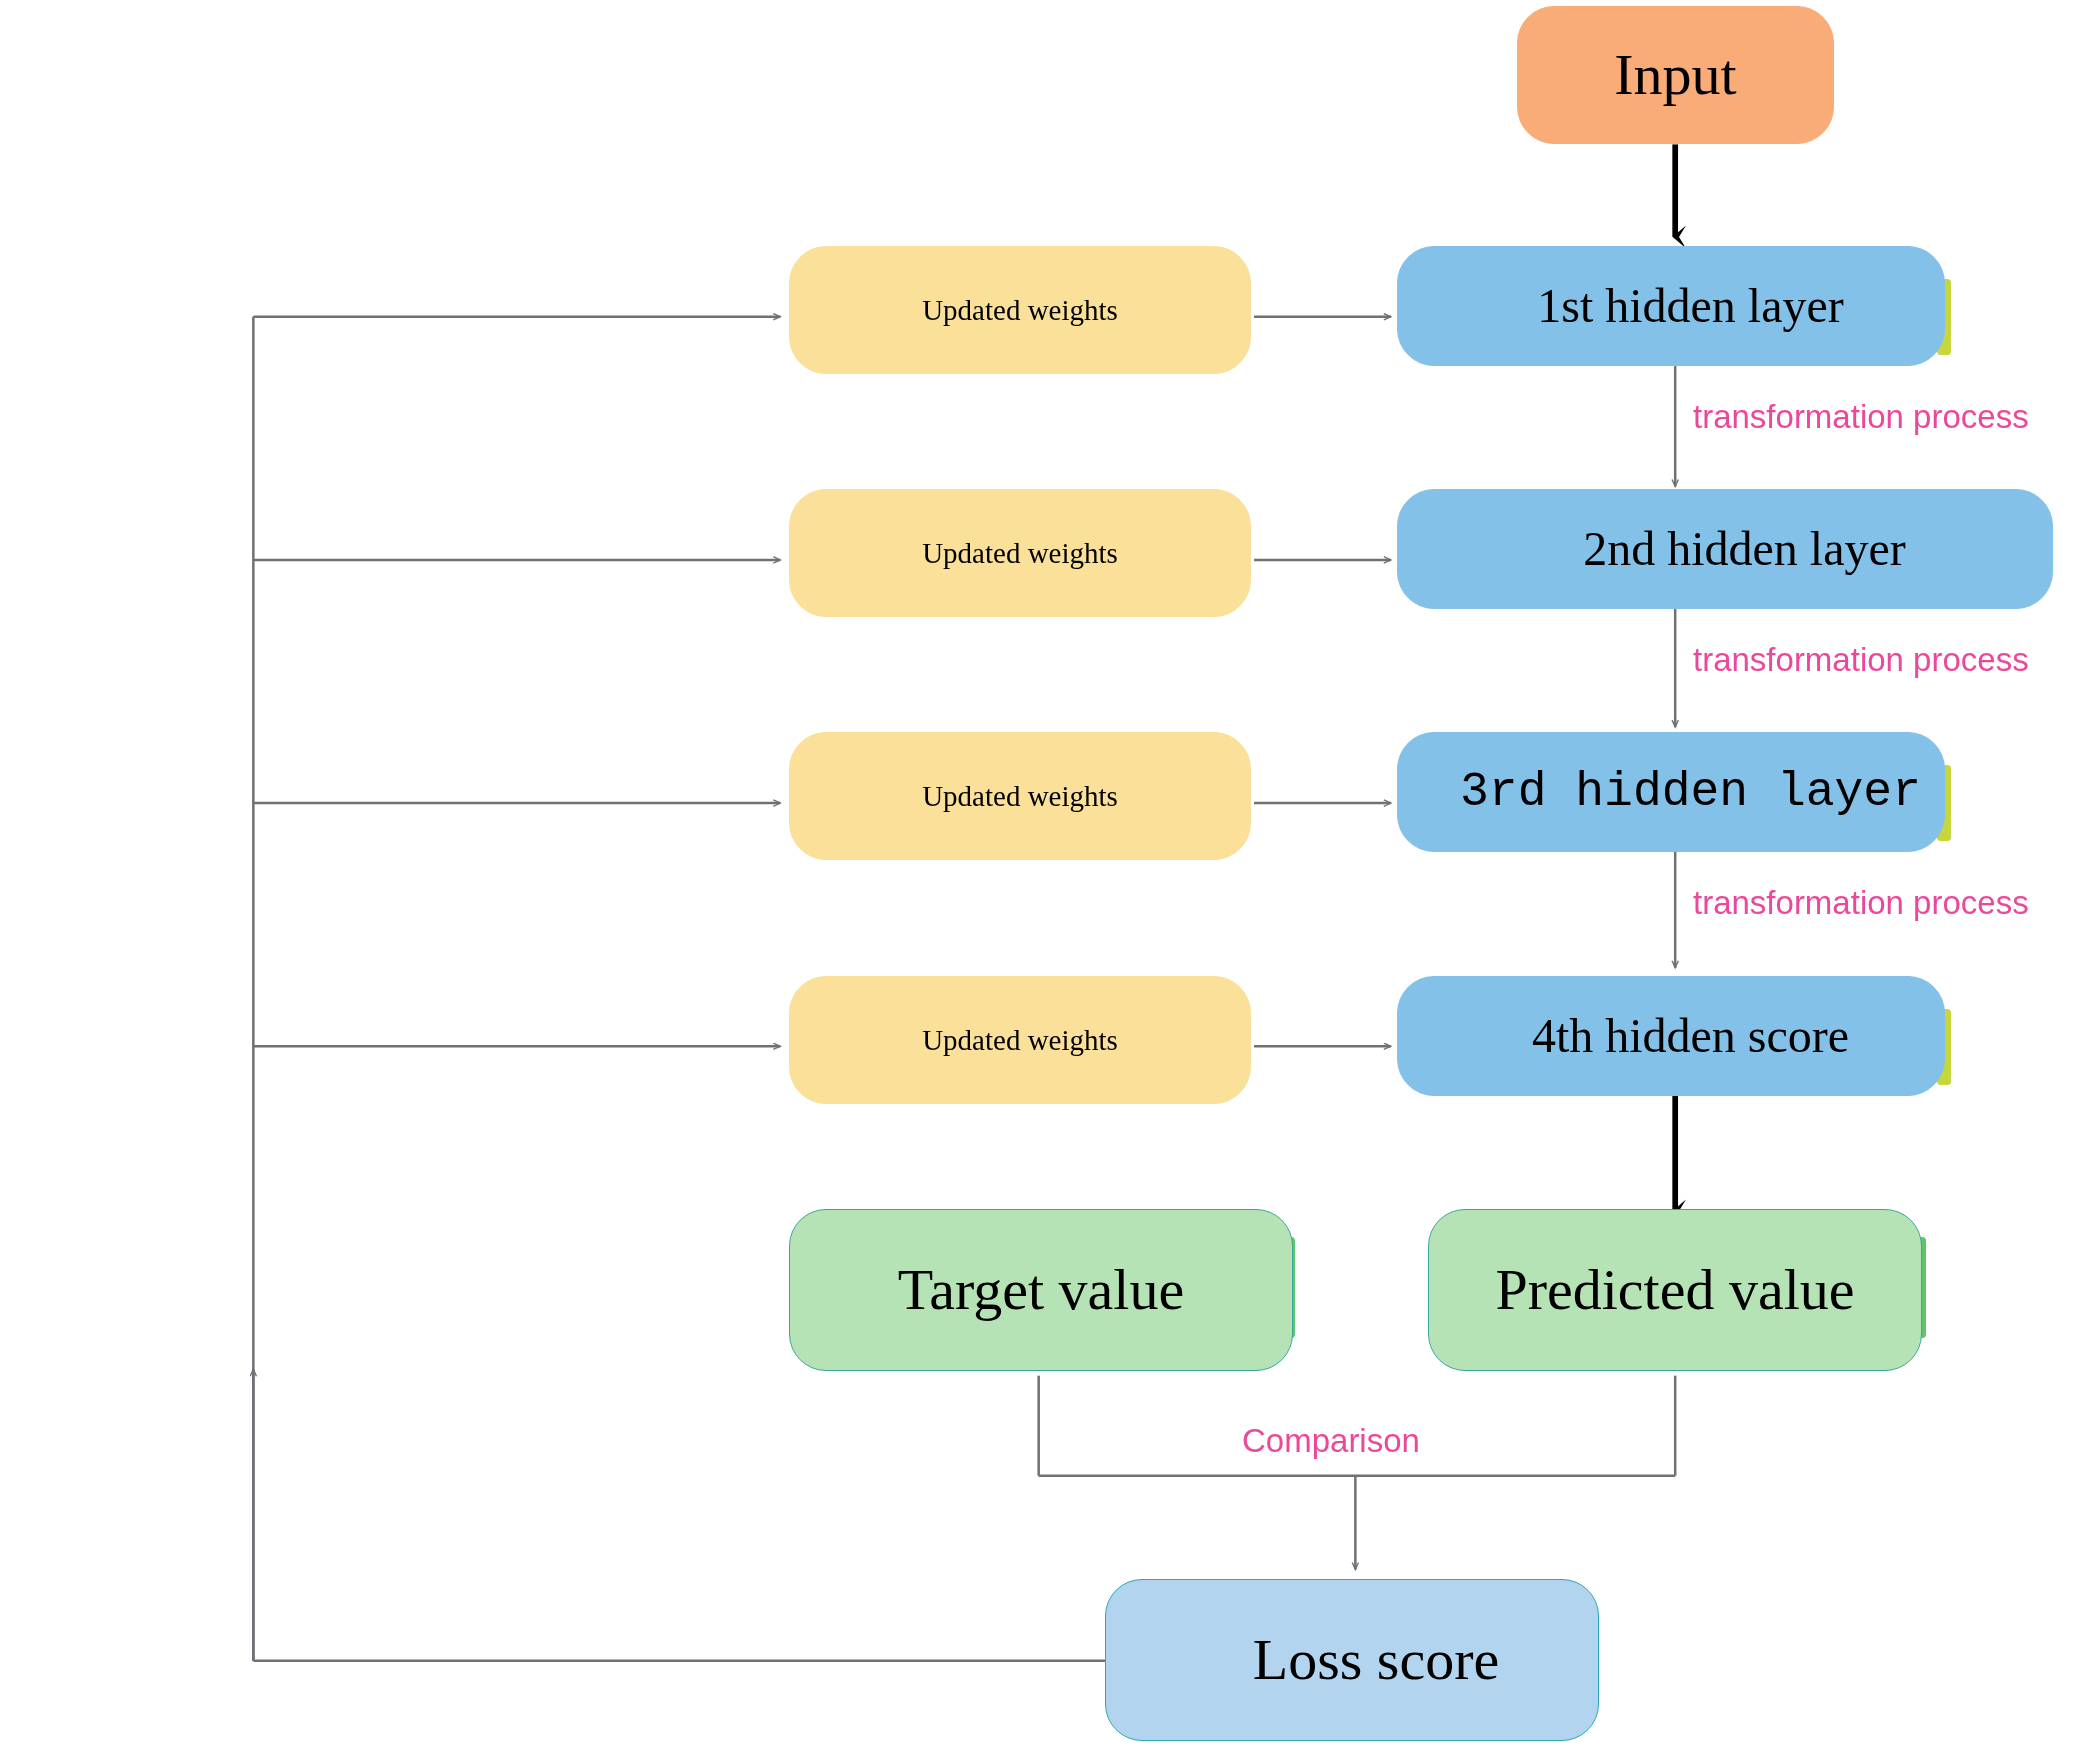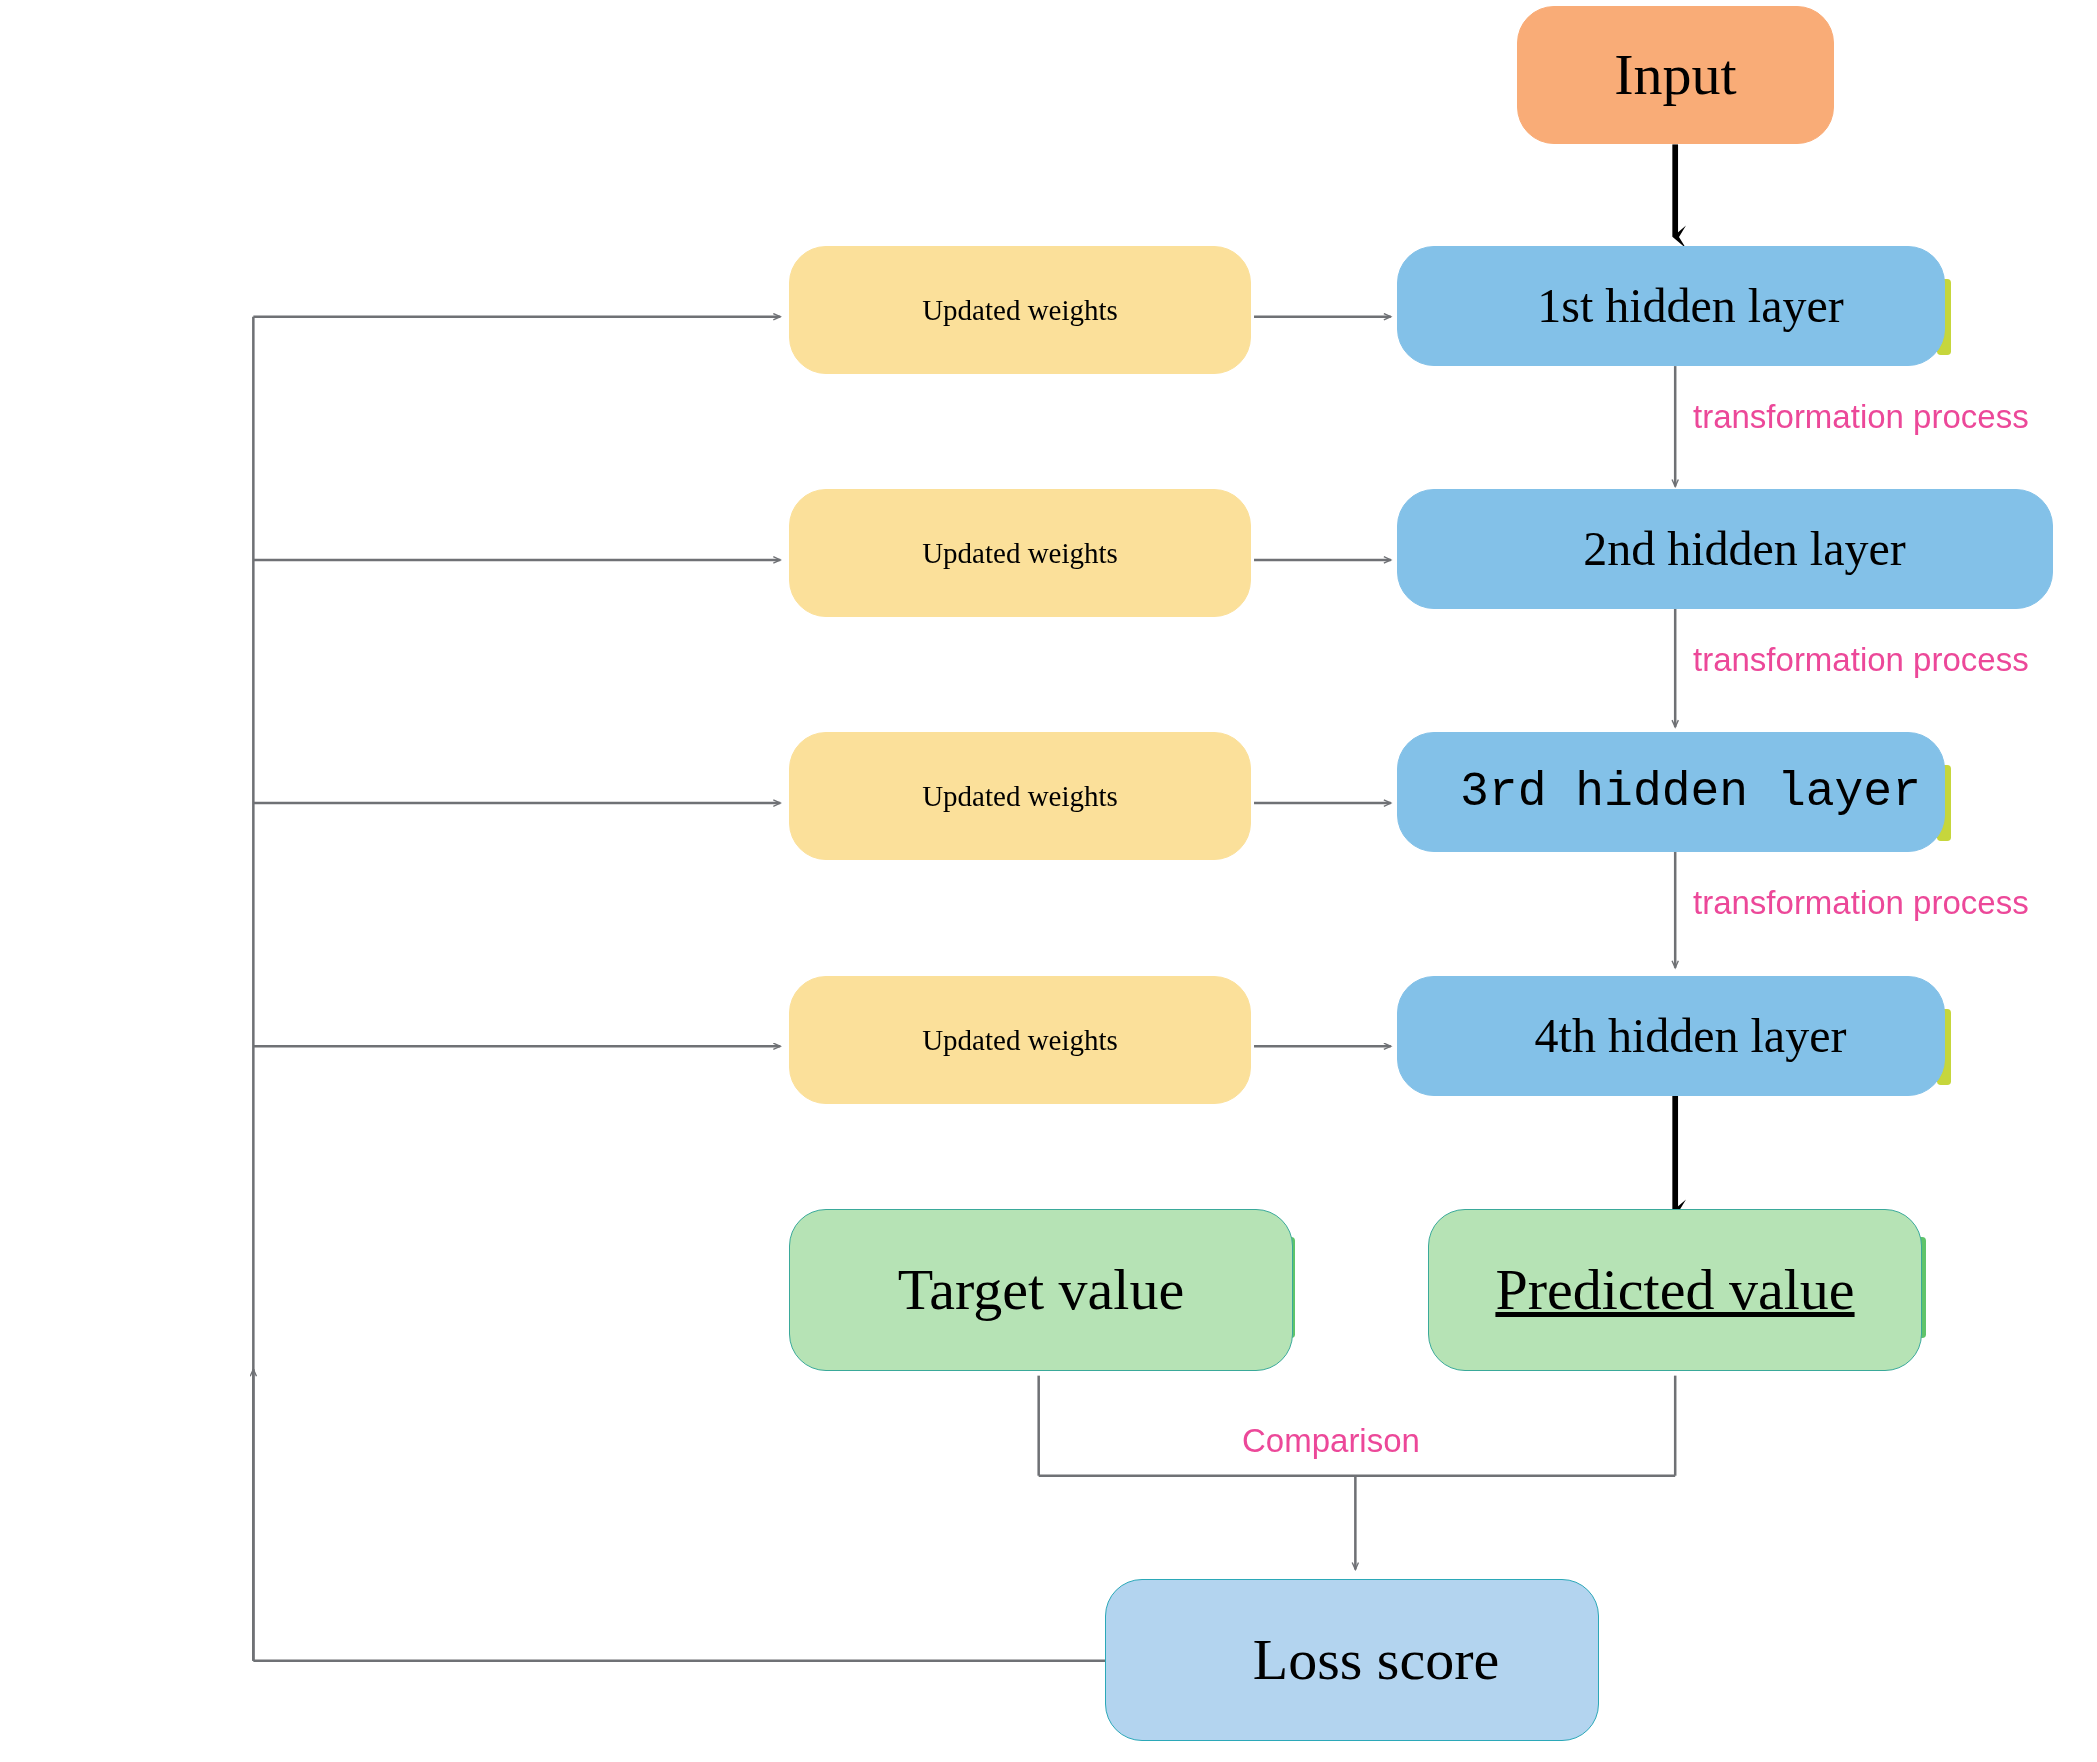--- a/index.html
+++ b/index.html
@@ -146,40 +146,40 @@
   <div class="node node-hidden" style="left:1397px; top:246px; width:548px; height:120px;">
     <span>1st hidden layer</span>
   </div>
   <div class="node node-hidden" style="left:1397px; top:489px; width:656px; height:120px;">
     <span>2nd hidden layer</span>
   </div>
   <div class="node node-hidden" style="left:1397px; top:732px; width:548px; height:120px;font-family:Liberation Mono, monospace;">
     <span>3rd hidden layer</span>
   </div>
   <div class="node node-hidden" style="left:1397px; top:976px; width:548px; height:120px;">
-    <span>4th hidden layer</span>
+    <span>4th hidden score</span>
   </div>
 
   <div class="node node-weights" style="left:789px; top:246px; width:462px; height:128px;">
     <span>Updated weights</span>
   </div>
   <div class="node node-weights" style="left:789px; top:489px; width:462px; height:128px;">
     <span>Updated weights</span>
   </div>
   <div class="node node-weights" style="left:789px; top:732px; width:462px; height:128px;">
     <span>Updated weights</span>
   </div>
   <div class="node node-weights" style="left:789px; top:976px; width:462px; height:128px;">
     <span>Updated weights</span>
   </div>
 
   <div class="node node-value" style="left:789px; top:1209px; width:504px; height:162px;">
     <span>Target value</span>
   </div>
-  <div class="node node-value" style="left:1428px; top:1209px; width:494px; height:162px;text-decoration:underline;">
+  <div class="node node-value" style="left:1428px; top:1209px; width:494px; height:162px;">
     <span>Predicted value</span>
   </div>
 
   <div class="node node-loss" style="left:1105px; top:1579px; width:494px; height:162px;">
     <span>Loss score</span>
   </div>
 
   <div class="edge-label" style="left:1693px; top:398px;">
     <span>transformation process</span>
   </div>

